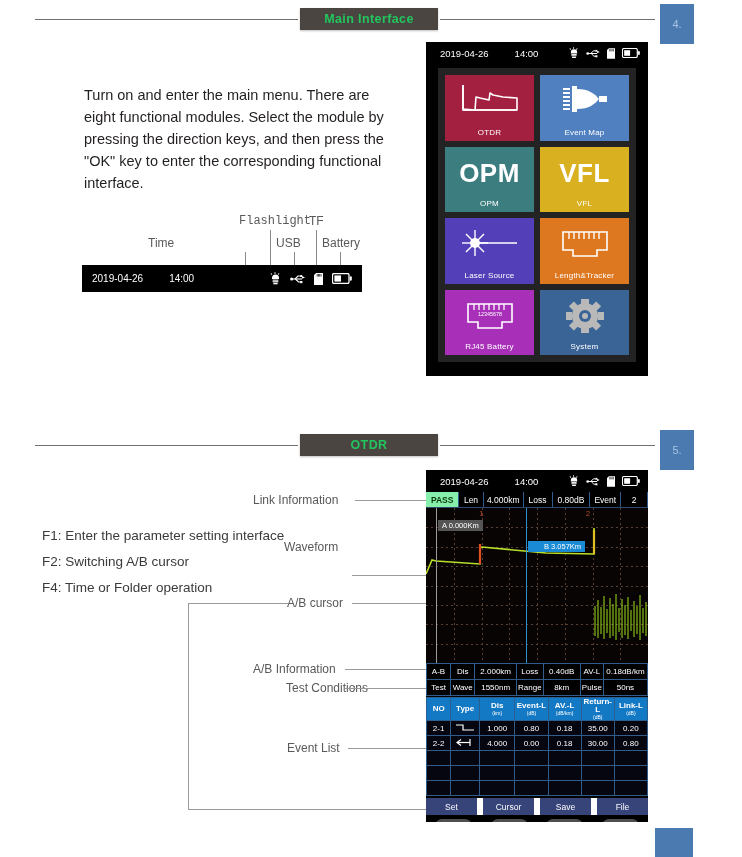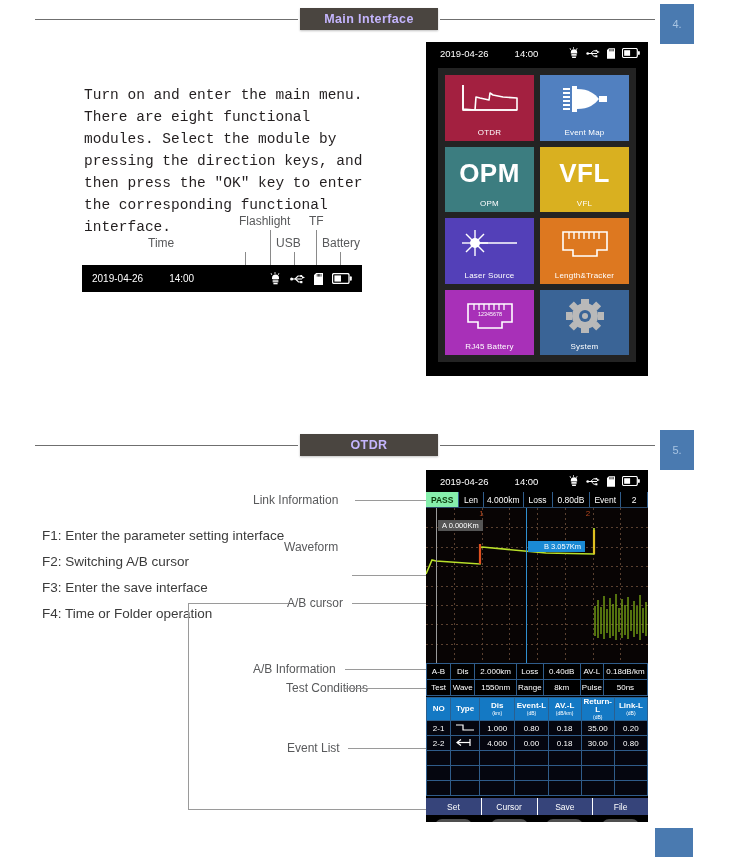--- a/index.html
+++ b/index.html
@@ -11,38 +11,38 @@
     position:relative;
     overflow:hidden;
   }
   .page{position:relative;width:742px;height:857px;}
 
   
   .sec-rule{position:absolute;height:1px;background:#6f6f6f;}
   .sec-chip{
     position:absolute;
     background:#4a4540;
-    color:#c4b5fd;
+    color:#22c55e;
     font-weight:bold;
     display:flex;align-items:center;justify-content:center;
     letter-spacing:.4px;
     box-shadow:0 1px 2px rgba(0,0,0,.25);
   }
   .pagebadge{
     position:absolute;
     background:#4a7ab0;
     color:#a8c4e2;
     display:flex;align-items:center;justify-content:center;
     font-size:11px;
   }
 
   
   .body-text{
     position:absolute;
-    font-family:Liberation Mono, monospace;
+    font-family:Liberation Sans, sans-serif;
     font-size:14.5px;
     line-height:22px;
     color:#231f20;
     width:300px;
   }
 
   
   .device{
     position:absolute;
     background:#000000;
@@ -162,21 +162,21 @@
   .ev-row td{
     background:#05060f;color:#ffffff;font-size:8px;text-align:center;
     border:1px solid #2f5c8a;height:14px;
   }
   .ev-blank td{height:14px;background:#05060f;border:1px solid #2f5c8a;}
 
   .fnrow{display:flex;height:17px;margin-top:2px;}
   .fnrow>div{
     flex:1;background:#36447a;color:#ffffff;font-size:8.5px;
     display:flex;align-items:center;justify-content:center;
-    border-right:1px solid #ffffff;
+    border-right:6px solid #ffffff;
   }
   .fnrow>div:last-child{border-right:none;}
   .fkeys{display:flex;justify-content:space-around;align-items:center;height:22px;background:#000;}
   .fkey{
     background:#4f4f4f;color:#ffffff;border-radius:9px;
     font-size:9px;font-weight:bold;
     padding:2px 13px;
   }
 
   .flist{
@@ -194,21 +194,21 @@
   <div class="sec-rule" style="left:35px;top:19px;width:263px;"></div>
   <div class="sec-chip" style="left:300px;top:8px;width:138px;height:22px;font-size:12.5px;">Main Interface</div>
   <div class="sec-rule" style="left:440px;top:19px;width:215px;"></div>
   <div class="pagebadge" style="left:660px;top:4px;width:34px;height:40px;">4.</div>
 
   <div class="body-text" style="left:84px;top:84px;">Turn on and enter the main menu. There are eight functional modules. Select the module by pressing the direction keys, and then press the "OK" key to enter the corresponding functional interface.</div>
 
   <div class="alabel" style="left:148px;top:236px;">Time</div>
   <div class="lead" style="left:245px;top:252px;height:14px;"></div>
 
-  <div class="alabel" style="left:239px;top:214px;">Flashlight</div>
+  <div class="alabel" style="left:239px;top:214px;font-family:Liberation Mono, monospace;">Flashlight</div>
   <div class="lead" style="left:270px;top:230px;height:36px;"></div>
 
   <div class="alabel" style="left:276px;top:236px;">USB</div>
   <div class="lead" style="left:294px;top:252px;height:14px;"></div>
 
   <div class="alabel" style="left:309px;top:214px;">TF</div>
   <div class="lead" style="left:316px;top:230px;height:36px;"></div>
 
   <div class="alabel" style="left:322px;top:236px;">Battery</div>
   <div class="lead" style="left:340px;top:252px;height:14px;"></div>
@@ -431,21 +431,20 @@
   </div>
 
   <div class="sec-rule" style="left:35px;top:445px;width:263px;"></div>
   <div class="sec-chip" style="left:300px;top:434px;width:138px;height:22px;font-size:12.5px;">OTDR</div>
   <div class="sec-rule" style="left:440px;top:445px;width:215px;"></div>
   <div class="pagebadge" style="left:660px;top:430px;width:34px;height:40px;">5.</div>
 
   <div class="flist" style="left:42px;top:523px;width:330px;">
     <div>F1: Enter the parameter setting interface</div>
     <div>F2: Switching A/B cursor</div>
-    <div>F3: Enter the save interface</div>
     <div>F4: Time or Folder operation</div>
   </div>
 
   <div class="alabel" style="left:253px;top:493px;">Link Information</div>
   <div class="sec-rule" style="left:355px;top:500px;width:72px;background:#9a9a9a;"></div>
 
   <div class="alabel" style="left:284px;top:540px;">Waveform</div>
   <div class="sec-rule" style="left:352px;top:575px;width:75px;background:#9a9a9a;"></div>
 
   <div class="alabel" style="left:287px;top:596px;">A/B cursor</div>

